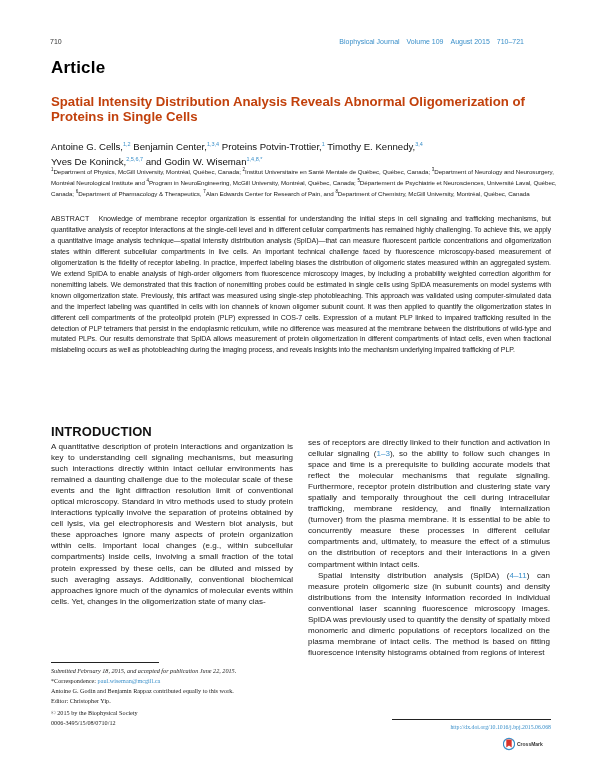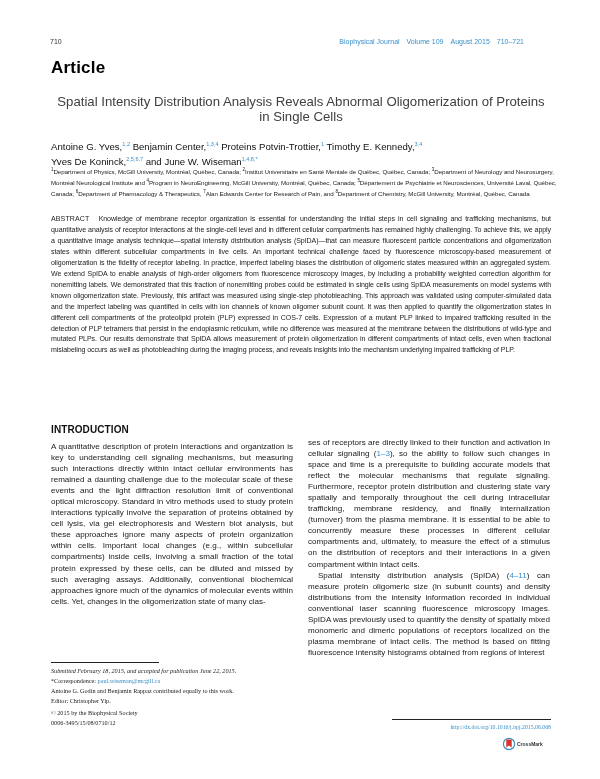--- a/index.html
+++ b/index.html
@@ -6,32 +6,32 @@
     html, body { width: 600px; height: 779px; background: #ffffff; overflow: hidden; }
     body { position: relative; font-family: "Liberation Sans", sans-serif; color: #1a1a1a; }
 
     .page-number { position: absolute; left: 50px; top: 38px; font-size: 7px; color: #333; }
     .running-head { position: absolute; right: 76px; top: 38px; font-size: 7px; color: #3a8fc9; white-space: nowrap; word-spacing: 0px; }
     .running-head span { margin-left: 5px; }
     .running-head span:first-child { margin-left: 0; }
 
     .article-label { position: absolute; left: 51px; top: 58px; font-size: 17px; font-weight: bold; color: #000000; letter-spacing: 0.2px; }
 
-    .title { position: absolute; left: 51px; top: 94px; width: 500px; font-size: 13.2px; font-weight: normal; line-height: 15px; color: #404040; text-align: center; }
+    .title { position: absolute; left: 51px; top: 94px; width: 500px; font-size: 13.2px; font-weight: bold; line-height: 15px; color: #c2410c; }
 
     .authors { position: absolute; left: 51px; top: 138px; width: 520px; font-size: 9.6px; line-height: 12px; color: #111; }
     .authors sup { font-size: 5.5px; color: #3a8fc9; vertical-align: 4px; }
 
     .affiliations { position: absolute; left: 51px; top: 165px; width: 510px; font-size: 6.2px; line-height: 9.6px; color: #222; letter-spacing: -0.05px; }
     .affiliations sup { font-size: 4.5px; vertical-align: 2.5px; }
 
     .abstract { position: absolute; left: 51px; top: 214px; width: 500px; font-size: 7.05px; line-height: 10.95px; color: #222; text-align: justify; letter-spacing: -0.08px; }
     .abstract .abs-label { letter-spacing: 0.1px; margin-right: 6px; }
 
-    .section-heading { position: absolute; left: 51px; top: 424px; font-size: 10px; font-weight: bold; color: #111; letter-spacing: 0.1px; }
+    .section-heading { position: absolute; left: 51px; top: 424px; font-size: 13px; font-weight: bold; color: #111; letter-spacing: 0.1px; }
 
     .col { position: absolute; width: 242px; font-family: Liberation Sans, sans-serif; font-size: 8.05px; line-height: 11.05px; color: #1a1a1a; text-align: justify; hyphens: auto; }
     .col-left { left: 51px; top: 441px; }
     .col-right { left: 308px; top: 437px; }
     .col p + p { text-indent: 10px; }
     .cite { color: #3a8fc9; }
 
     .footnote-rule { position: absolute; left: 51px; top: 662px; width: 108px; height: 0; border-top: 1px solid #222; }
     .footnotes { position: absolute; left: 51px; top: 666px; width: 245px; font-family: "Liberation Serif", serif; font-size: 6.2px; line-height: 9.9px; color: #222; }
     .footnotes .submitted { font-style: italic; }
@@ -54,26 +54,26 @@
   <span>Volume 109</span>
   <span>August 2015</span>
   <span>710–721</span>
 </div>
 
 <div class="article-label">Article</div>
 
 <h1 class="title">Spatial Intensity Distribution Analysis Reveals Abnormal Oligomerization of Proteins in Single Cells</h1>
 
 <div class="authors">
-  <span>Antoine G. Yves,</span><sup>1,2</sup>
+  <span>Antoine G. Cells,</span><sup>1,2</sup>
   <span>Benjamin Center,</span><sup>1,3,4</sup>
   <span>Proteins Potvin-Trottier,</span><sup>1</sup>
   <span>Timothy E. Kennedy,</span><sup>3,4</sup><br>
   <span>Yves De Koninck,</span><sup>2,5,6,7</sup>
-  <span>and June W. Wiseman</span><sup>1,4,8,*</sup>
+  <span>and Godin W. Wiseman</span><sup>1,4,8,*</sup>
 </div>
 
 <div class="affiliations"><sup>1</sup><span>Department of Physics, McGill University, Montréal, Québec, Canada; </span><sup>2</sup><span>Institut Universitaire en Santé Mentale de Québec, Québec, Canada; </span><sup>3</sup><span>Department of Neurology and Neurosurgery, Montréal Neurological Institute and </span><sup>4</sup><span>Program in NeuroEngineering, McGill University, Montréal, Québec, Canada; </span><sup>5</sup><span>Département de Psychiatrie et Neurosciences, Université Laval, Québec, Canada; </span><sup>6</sup><span>Department of Pharmacology &amp; Therapeutics, </span><sup>7</sup><span>Alan Edwards Center for Research of Pain, and </span><sup>8</sup><span>Department of Chemistry, McGill University, Montréal, Québec, Canada</span></div>
 
 <div class="abstract"><span class="abs-label">ABSTRACT</span> <span>Knowledge of membrane receptor organization is essential for understanding the initial steps in cell signaling and trafficking mechanisms, but quantitative analysis of receptor interactions at the single-cell level and in different cellular compartments has remained highly challenging. To achieve this, we apply a quantitative image analysis technique—spatial intensity distribution analysis (SpIDA)—that can measure fluorescent particle concentrations and oligomerization states within different subcellular compartments in live cells. An important technical challenge faced by fluorescence microscopy-based measurement of oligomerization is the fidelity of receptor labeling. In practice, imperfect labeling biases the distribution of oligomeric states measured within an aggregated system. We extend SpIDA to enable analysis of high-order oligomers from fluorescence microscopy images, by including a probability weighted correction algorithm for nonemitting labels. We demonstrated that this fraction of nonemitting probes could be estimated in single cells using SpIDA measurements on model systems with known oligomerization state. Previously, this artifact was measured using single-step photobleaching. This approach was validated using computer-simulated data and the imperfect labeling was quantified in cells with ion channels of known oligomer subunit count. It was then applied to quantify the oligomerization states in different cell compartments of the proteolipid protein (PLP) expressed in COS-7 cells. Expression of a mutant PLP linked to impaired trafficking resulted in the detection of PLP tetramers that persist in the endoplasmic reticulum, while no difference was measured at the membrane between the distributions of wild-type and mutated PLPs. Our results demonstrate that SpIDA allows measurement of protein oligomerization in different compartments of intact cells, even when fractional mislabeling occurs as well as photobleaching during the imaging process, and reveals insights into the mechanism underlying impaired trafficking of PLP.</span></div>
 
 <h2 class="section-heading">INTRODUCTION</h2>
 
 <div class="col col-left">
   <p>A quantitative description of protein interactions and organization is key to understanding cell signaling mechanisms, but measuring such interactions directly within intact cellular environments has remained a daunting challenge due to the molecular scale of these events and the light diffraction resolution limit of conventional optical microscopy. Standard in vitro methods used to study protein interactions typically involve the separation of proteins obtained by cell lysis, via gel electrophoresis and Western blot analysis, but these approaches ignore many aspects of protein organization within cells. Important local changes (e.g., within subcellular compartments) inside cells, involving a small fraction of the total protein expressed by these cells, can be diluted and missed by such averaging assays. Additionally, conventional biochemical approaches ignore much of the dynamics of molecular events within cells. Yet, changes in the oligomerization state of many clas-</p>

